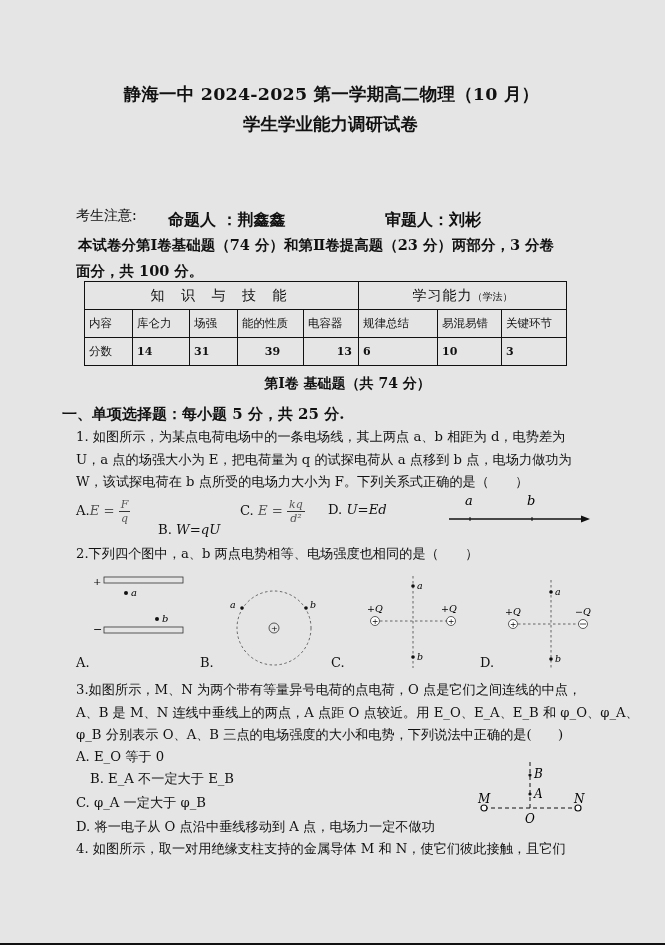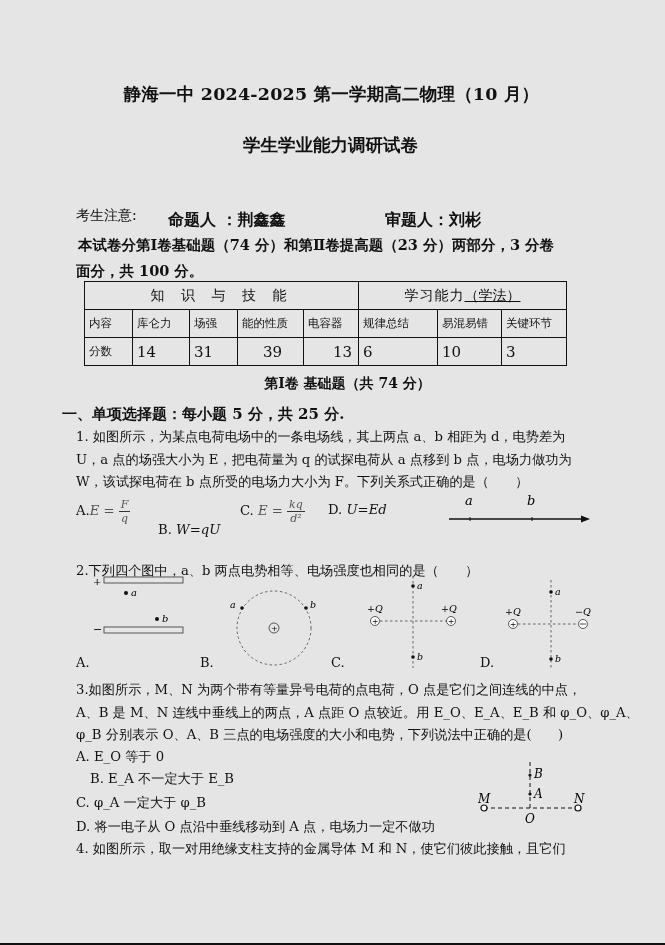--- a/index.html
+++ b/index.html
@@ -3,32 +3,32 @@
 <meta charset="utf-8">
 <style>
   html, body { margin: 0; padding: 0; background: #ffffff; }
   body { width: 665px; height: 945px; position: relative; overflow: hidden;
          font-family: "DejaVu Serif", "Liberation Serif", serif; color: #111; }
   .page { position: absolute; left: 0; top: 0; width: 663px; height: 943px;
           border-right: 2px solid #f97316; border-bottom: 2px solid #111; background: #e5e5e5; padding-left: 13px; }
   .abs { position: absolute; white-space: nowrap; }
   .title1 { left: 0; width: 663px; top: 82px; text-align: center; font-size: 17.5px; font-weight: bold;
             font-family: "DejaVu Serif", serif; letter-spacing: 0.2px; }
-  .title2 { left: 0; width: 661px; top: 133px; text-align: center; font-size: 17.5px; font-weight: bold; }
+  .title2 { left: 0; width: 661px; top: 112px; text-align: center; font-size: 17.5px; font-weight: bold; }
   .authors { top: 164px; font-size: 16px; font-weight: bold; margin-top: 46px; }
   .notice-h { left: 76px; top: 207px; font-size: 14px; }
   .notice { left: 78px; top: 236px; font-size: 14.5px; font-weight: bold; }
   .notice2 { left: 76px; top: 262px; font-size: 14.5px; font-weight: bold; }
 
   table.score { position: absolute; left: 84px; top: 281px; border-collapse: collapse;
                 font-family: "DejaVu Sans", sans-serif; }
   table.score td { border: 1.5px solid #111; padding: 0 0 0 4px; font-size: 11.5px; height: 27px; vertical-align: middle; }
   table.score td.head { text-align: center; font-size: 14px; letter-spacing: 6px; padding: 0; }
-  table.score td.head small { font-size: 14px; letter-spacing: 0; text-decoration: underline; }
-  table.score td.num { font-family: "DejaVu Serif", serif; font-weight: normal; font-size: 15px; }
+  table.score td.head small { font-size: 10px; letter-spacing: 0; }
+  table.score td.num { font-family: "DejaVu Serif", serif; font-weight: bold; font-size: 11px; }
 
   .sec-title { left: 16px; width: 663px; top: 375px; text-align: center; font-size: 14px; font-weight: bold; }
   .part-title { left: 62px; top: 405px; font-size: 15px; font-weight: bold; }
   .q { font-size: 13.2px; }
   .it { font-style: italic; font-family: "DejaVu Serif", serif; }
   .fig-label { font-size: 13px; font-family: "DejaVu Serif", serif; }
   svg text { font-family: "DejaVu Serif", serif; }
   .frac { display: inline-block; vertical-align: middle; text-align: center; font-style: italic; font-size: 11px; line-height: 13px; color: #555; }
   .frac .n { display: block; border-bottom: 1px solid #333; padding: 0 2px; }
   .frac .d { display: block; }
@@ -103,21 +103,21 @@
 
   <svg class="abs" style="left:445px; top:490px;" width="150" height="36">
     <line x1="4" y1="29" x2="138" y2="29" stroke="#111" stroke-width="1.3"></line>
     <polygon points="145,29 136,25.5 136,32.5" fill="#111"></polygon>
     <line x1="25" y1="27" x2="25" y2="31" stroke="#111" stroke-width="1"></line>
     <line x1="87" y1="27" x2="87" y2="31" stroke="#111" stroke-width="1"></line>
     <text x="20" y="15" font-size="13" font-style="italic" font-family="DejaVu Sans, sans-serif">a</text>
     <text x="82" y="15" font-size="13" font-style="italic" font-family="DejaVu Sans, sans-serif">b</text>
   </svg>
 
-  <div class="abs q" style="left:76px; top:562px;">2.下列四个图中，a、b 两点电势相等、电场强度也相同的是（　　）</div>
+  <div class="abs q" style="left:76px; top:545px;">2.下列四个图中，a、b 两点电势相等、电场强度也相同的是（　　）</div>
 
   <svg class="abs" style="left:90px; top:573px;" width="100" height="70">
     <text x="3" y="12" font-size="10">+</text>
     <rect x="14" y="4" width="79" height="6" fill="none" stroke="#333" stroke-width="0.8"></rect>
     <circle cx="36" cy="20" r="2" fill="#111"></circle>
     <text x="41" y="23" font-size="10" font-style="italic">a</text>
     <circle cx="67" cy="46" r="2" fill="#111"></circle>
     <text x="72" y="49" font-size="10" font-style="italic">b</text>
     <text x="3" y="60" font-size="11">−</text>
     <rect x="14" y="54" width="79" height="6" fill="none" stroke="#333" stroke-width="0.8"></rect>

